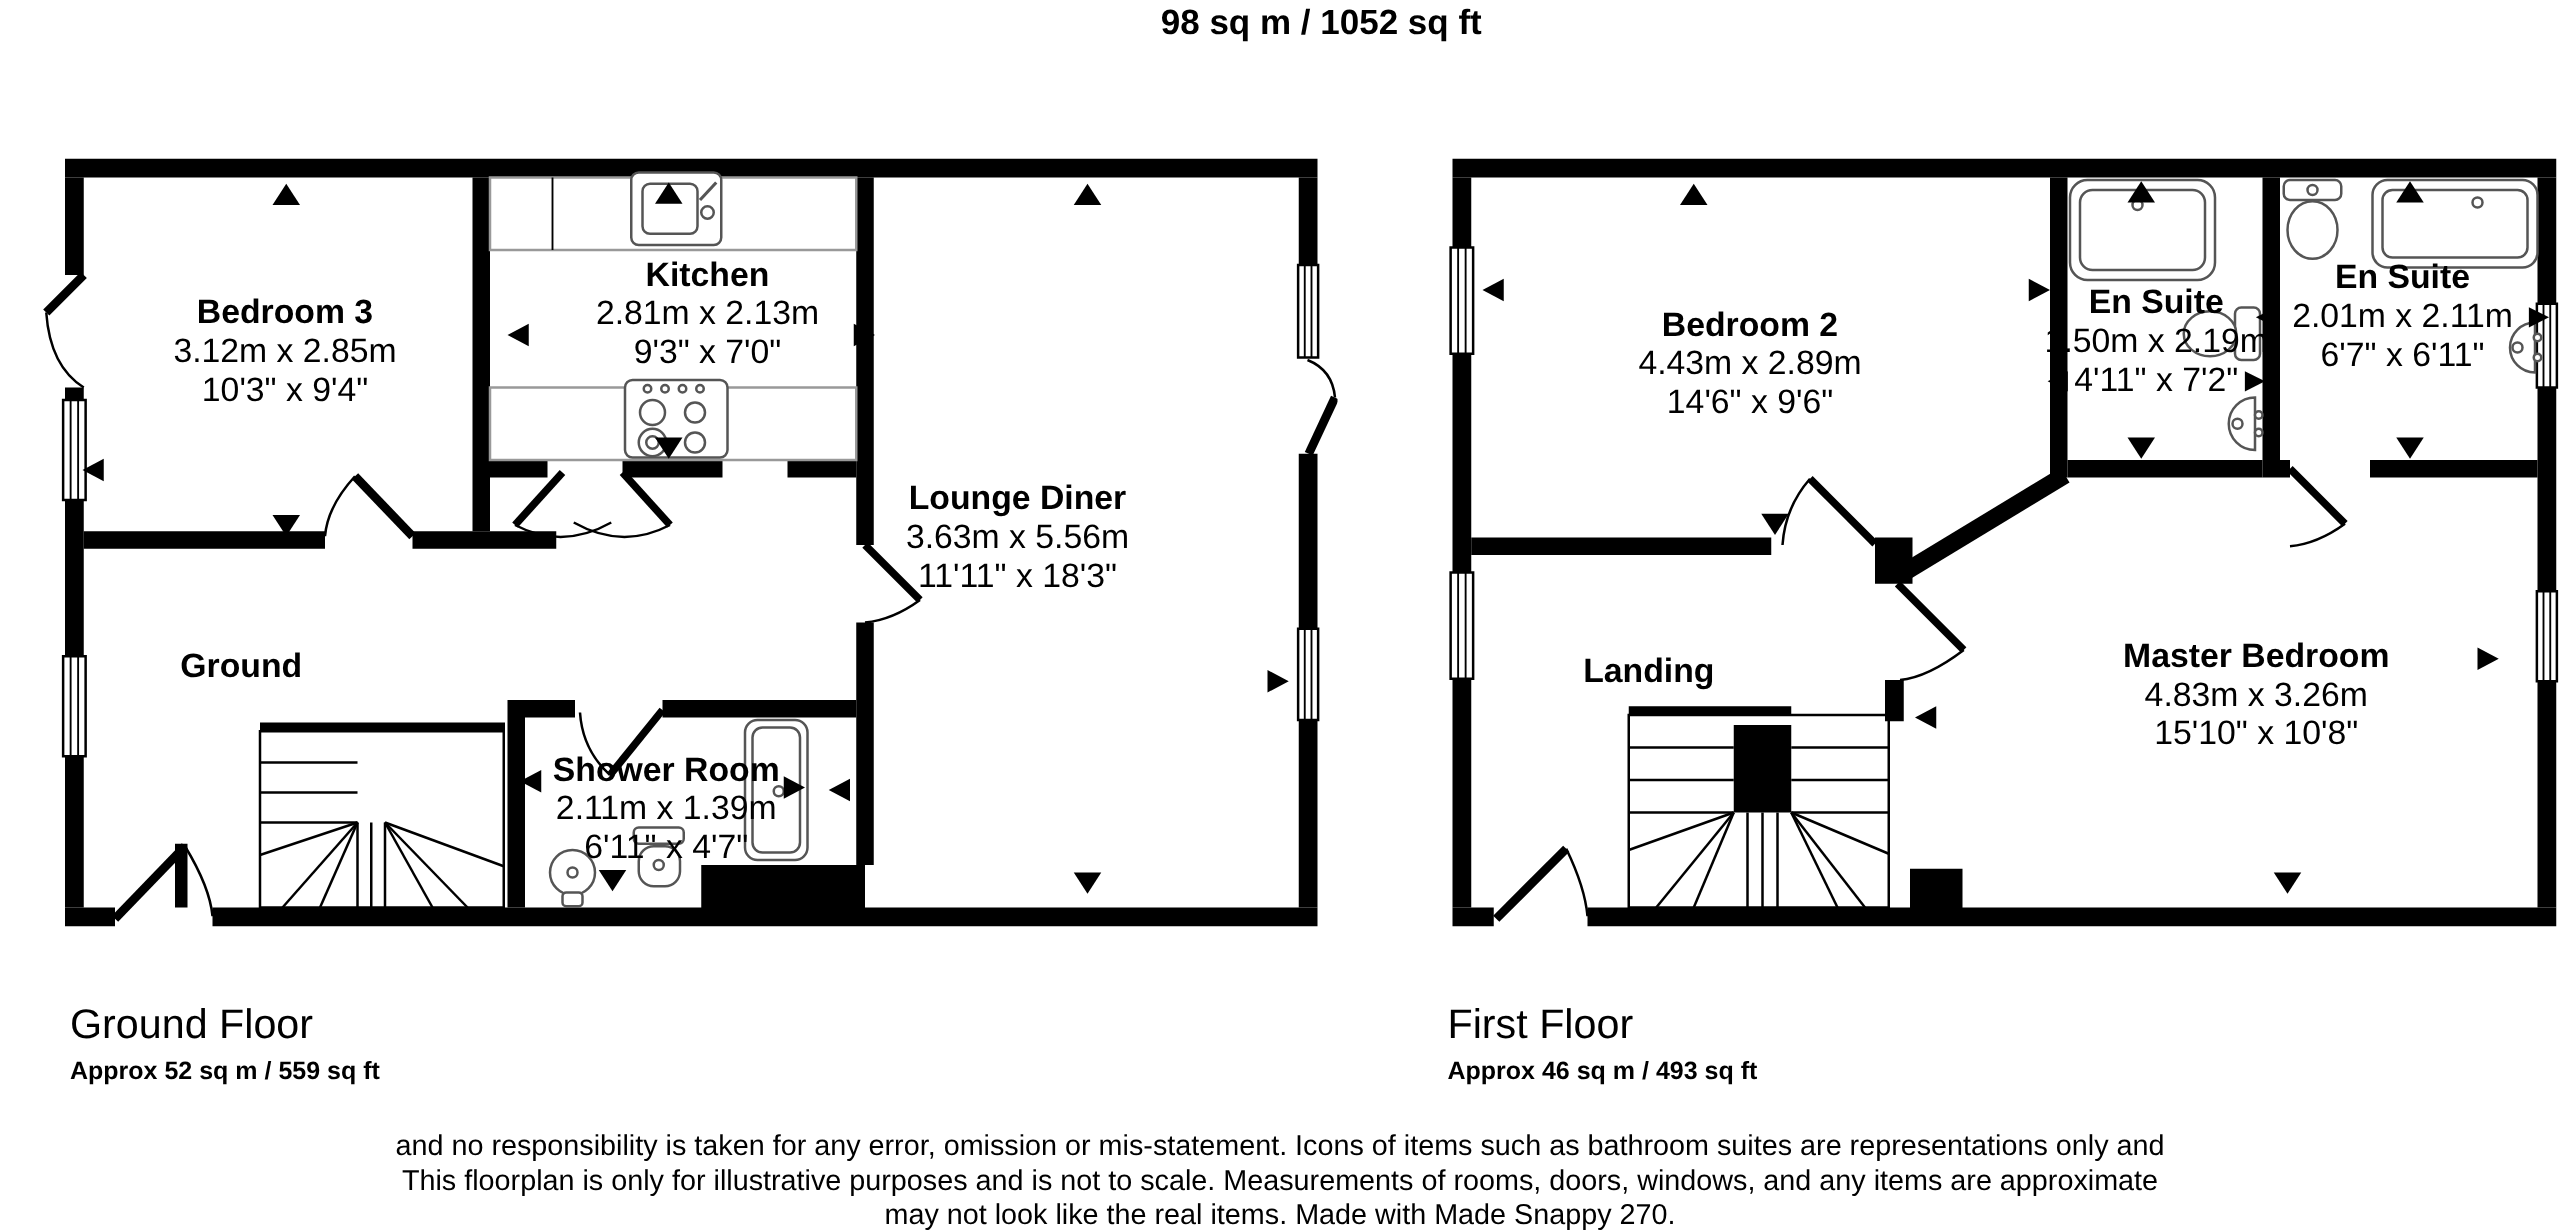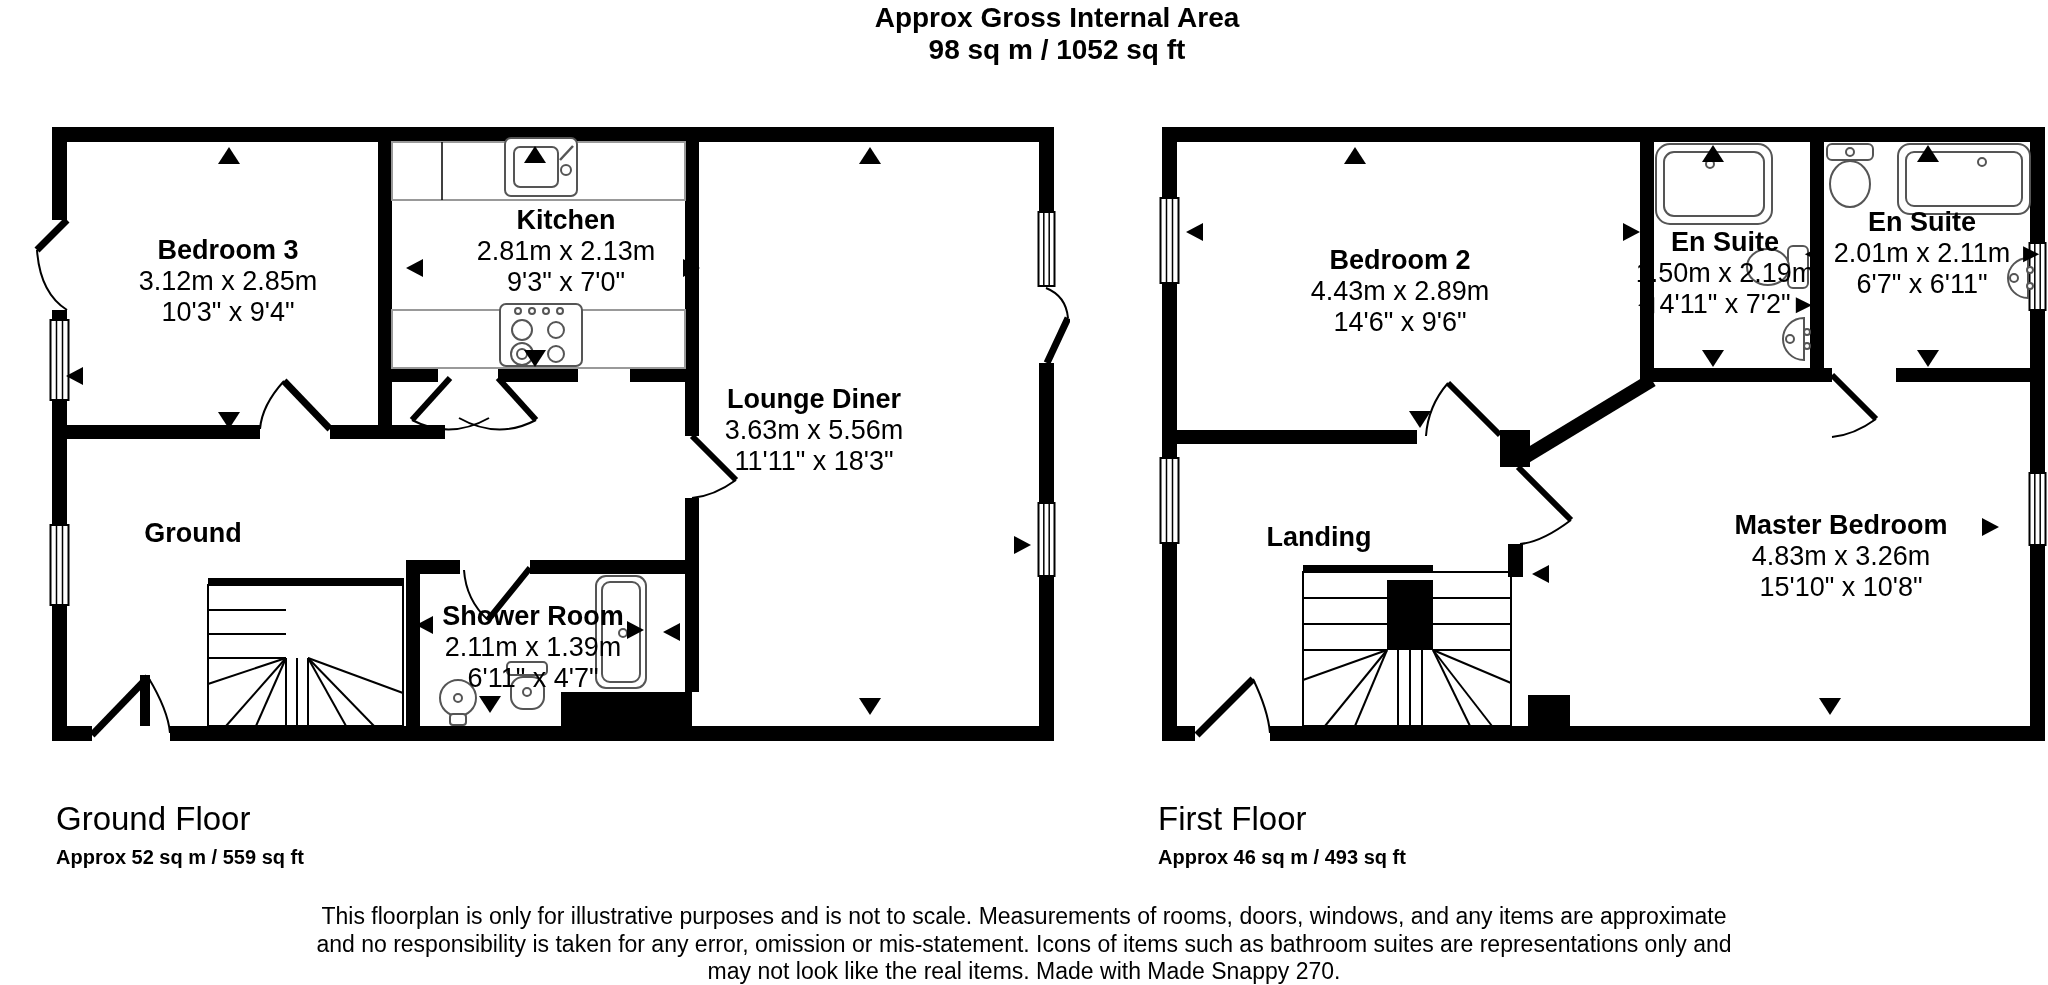--- a/index.html
+++ b/index.html
@@ -27,21 +27,20 @@
   .fix{fill:#fff;stroke:#555;stroke-width:2;}
   .fixl{stroke:#555;stroke-width:2.5;fill:none;}
   .arrow{fill:#000;}
 </style>
 </head>
 <body>
 
 <div id="page">
 
   <div class="hdr">
-    <div>Approx Gross Internal Area</div>
     <div>98 sq m / 1052 sq ft</div>
   </div>
 
   <svg style="left:30px;top:118px;" width="1040" height="640" viewBox="0 0 1040 640">
     <g>
       <rect class="wall" x="22" y="9" width="1002" height="15"></rect>
       <rect class="wall" x="22" y="24" width="15" height="78"></rect>
       <rect class="wall" x="22" y="192" width="15" height="12"></rect>
       <rect class="wall" x="22" y="282" width="15" height="125"></rect>
       <rect class="wall" x="22" y="487" width="15" height="121"></rect>
@@ -359,34 +358,34 @@
     <div>◄4'11" x 7'2"►</div>
   </div>
   <div class="lbl" style="left:1922px;top:253px;">
     <div class="nm">En Suite</div>
     <div>◄ 2.01m x 2.11m ►</div>
     <div>6'7" x 6'11"</div>
   </div>
   <div class="lbl" style="left:1319px;top:537px;">
     <div class="nm">Landing</div>
   </div>
-  <div class="lbl" style="left:1805px;top:556px;margin-left:36px;">
+  <div class="lbl" style="left:1805px;top:556px;">
     <div class="nm">Master Bedroom</div>
     <div>4.83m x 3.26m</div>
     <div>15'10" x 10'8"</div>
   </div>
 
   <div class="floorlbl" style="left:56px;top:800px;">
     <div class="fname">Ground Floor</div>
     <div class="farea">Approx 52 sq m / 559 sq ft</div>
   </div>
   <div class="floorlbl" style="left:1158px;top:800px;">
     <div class="fname">First Floor</div>
     <div class="farea">Approx 46 sq m / 493 sq ft</div>
   </div>
 
   <div class="disc">
+    <div>and no responsibility is taken for any error, omission or mis-statement. Icons of items such as bathroom suites are representations only and</div>
     <div>This floorplan is only for illustrative purposes and is not to scale. Measurements of rooms, doors, windows, and any items are approximate</div>
-    <div>and no responsibility is taken for any error, omission or mis-statement. Icons of items such as bathroom suites are representations only and</div>
     <div>may not look like the real items. Made with Made Snappy 270.</div>
   </div>
 
 </div>
 
 </body></html>

